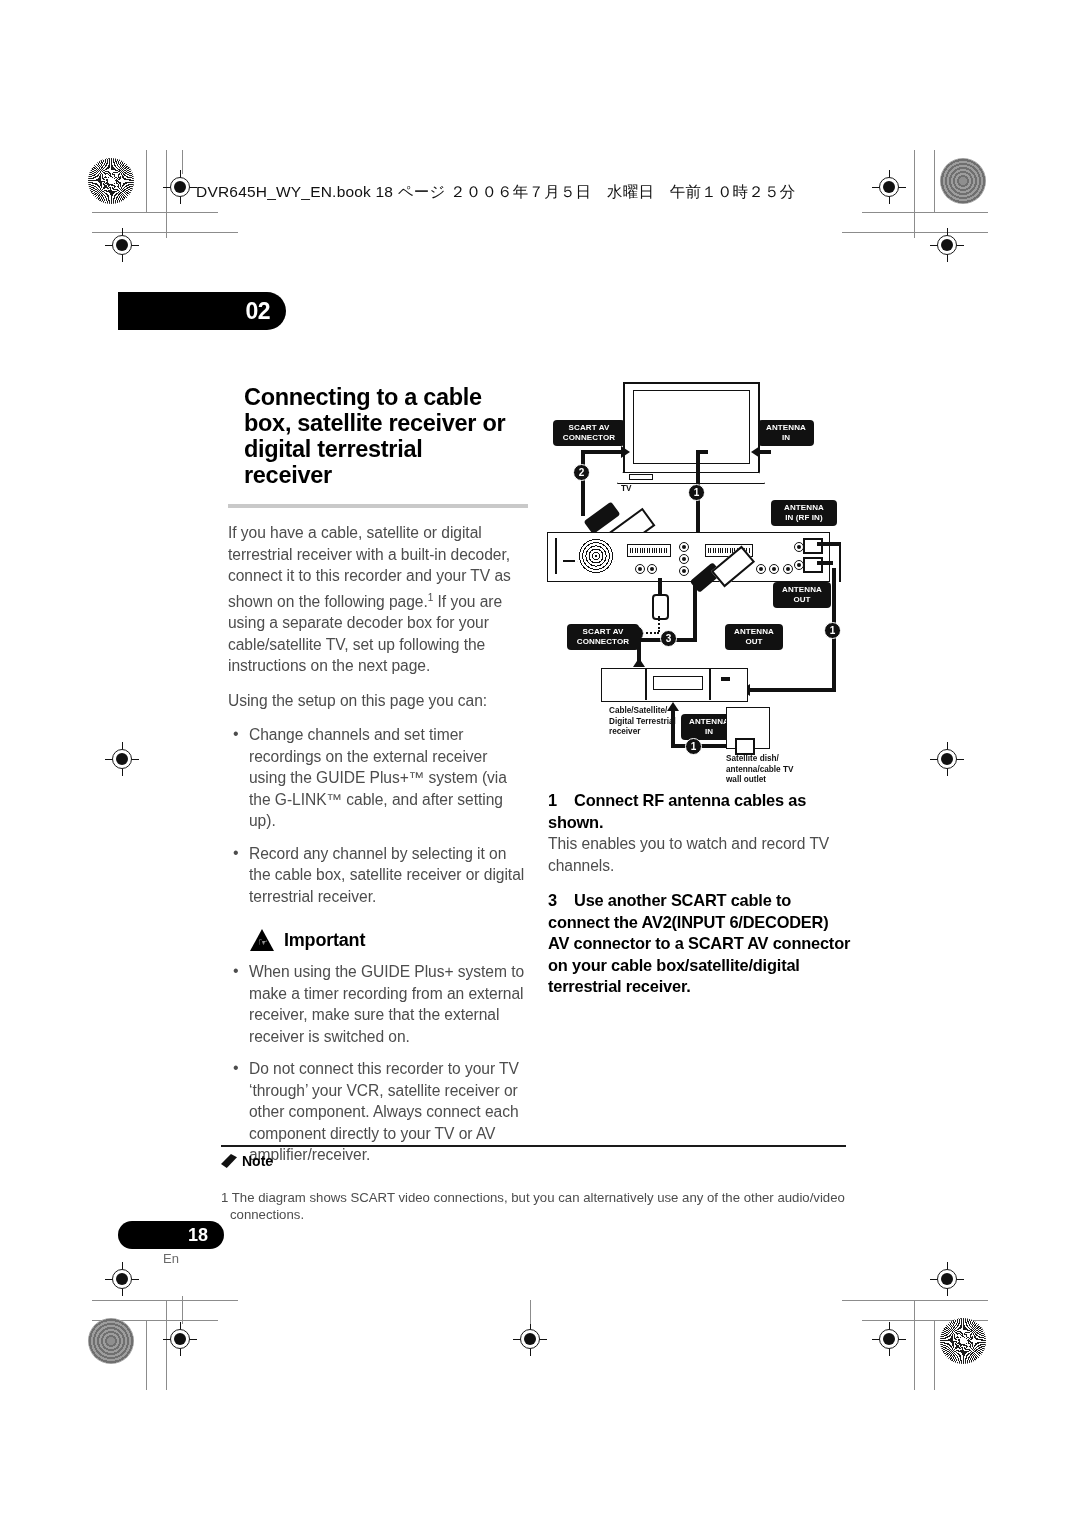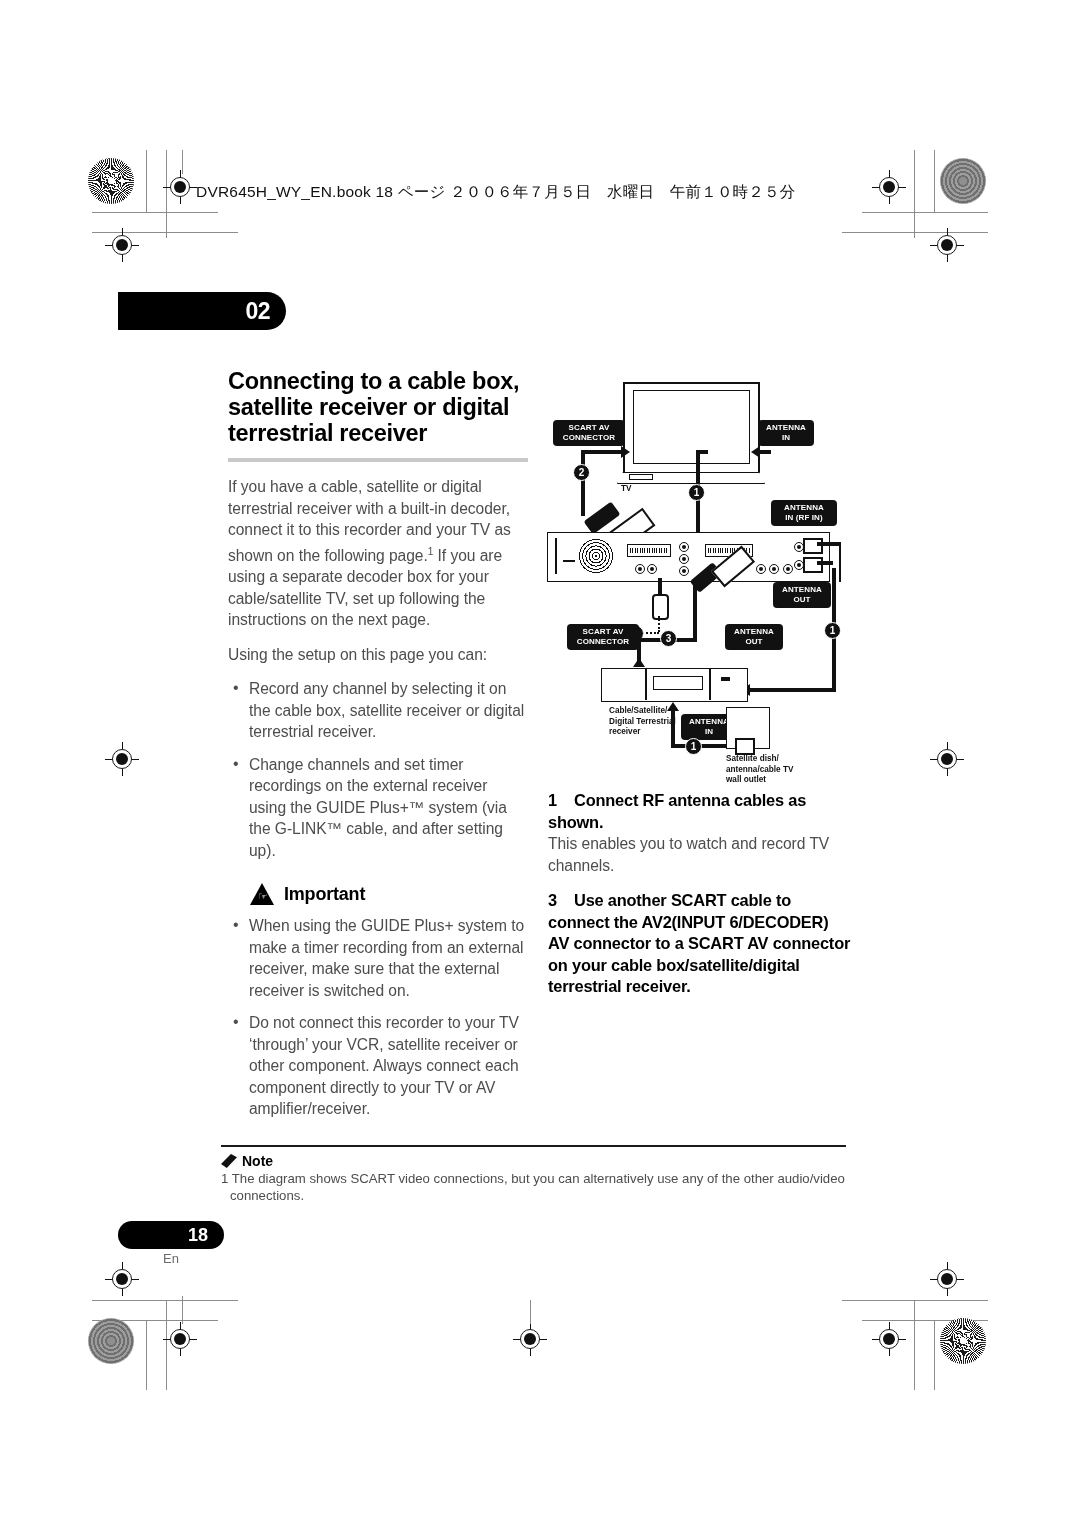--- a/index.html
+++ b/index.html
@@ -66,21 +66,21 @@
     border:1.6px solid #2b2b2b;border-radius:19px;box-sizing:border-box;
     display:flex;align-items:center;padding-left:26px;
     font-weight:bold;font-size:22px;color:#000;letter-spacing:-.2px;
   }
 
   
   .col-left{position:absolute;left:228px;top:368px;width:300px;}
   .col-right{position:absolute;left:548px;top:368px;width:305px;}
 
   h1.sec{
-    margin:0;font-size:23.5px;line-height:26px;font-weight:bold;
+    margin:16px;font-size:23.5px;line-height:26px;font-weight:bold;
     color:#000;letter-spacing:-.3px;
   }
   .rule{height:4px;background:#c9c9c9;margin:12px 0 14px 0;}
 
   p.body{
     margin:0 0 13px 0;font-size:15.6px;line-height:21.5px;
     color:#4d4d4d;letter-spacing:-.05px;
   }
   p.body sup{font-size:10px;vertical-align:super;}
 
@@ -120,21 +120,21 @@
   .note-wrap{position:absolute;left:221px;top:1145px;width:625px;}
   .note-rule{height:2px;background:#1a1a1a;}
   .note-head{display:flex;align-items:center;gap:5px;margin-top:6px;}
   .note-icon{
     width:16px;height:14px;background:#111;
     clip-path:polygon(0% 72%,62% 0%,100% 24%,36% 100%);
     position:relative;
   }
   .note-label{font-weight:bold;font-size:14px;color:#000;}
   .note-body{
-    margin-top:1px;font-size:13.2px;line-height:17px;color:#4d4d4d;
+    margin-top:20px;font-size:13.2px;line-height:17px;color:#4d4d4d;
     text-indent:-9px;padding-left:9px;
   }
 
   
   .pagepill{
     position:absolute;left:118px;top:1221px;width:106px;height:28px;
     background:#000;border-radius:14px;color:#fff;
     font-weight:bold;font-size:18px;
     display:flex;align-items:center;justify-content:flex-end;
     padding-right:16px;box-sizing:border-box;
@@ -322,22 +322,22 @@
 
   <div class="col-left">
     <h1 class="sec">Connecting to a cable box, satellite receiver or digital terrestrial receiver</h1>
     <div class="rule"></div>
 
     <p class="body"><span>If you have a cable, satellite or digital terrestrial receiver with a built-in decoder, connect it to this recorder and your TV as shown on the following page.</span><sup>1</sup><span> If you are using a separate decoder box for your cable/satellite TV, set up following the instructions on the next page.</span></p>
 
     <p class="body">Using the setup on this page you can:</p>
 
     <ul class="bul">
+      <li>Change channels and set timer recordings on the external receiver using the GUIDE Plus+™ system (via the G-LINK™ cable, and after setting up).</li>
       <li>Record any channel by selecting it on the cable box, satellite receiver or digital terrestrial receiver.</li>
-      <li>Change channels and set timer recordings on the external receiver using the GUIDE Plus+™ system (via the G-LINK™ cable, and after setting up).</li>
     </ul>
 
     <div class="imp-head">
       <div class="imp-tri">
         <div class="t"></div>
           <div class="g">☞</div>
       </div>
       <div class="imp-label">Important</div>
     </div>
 

